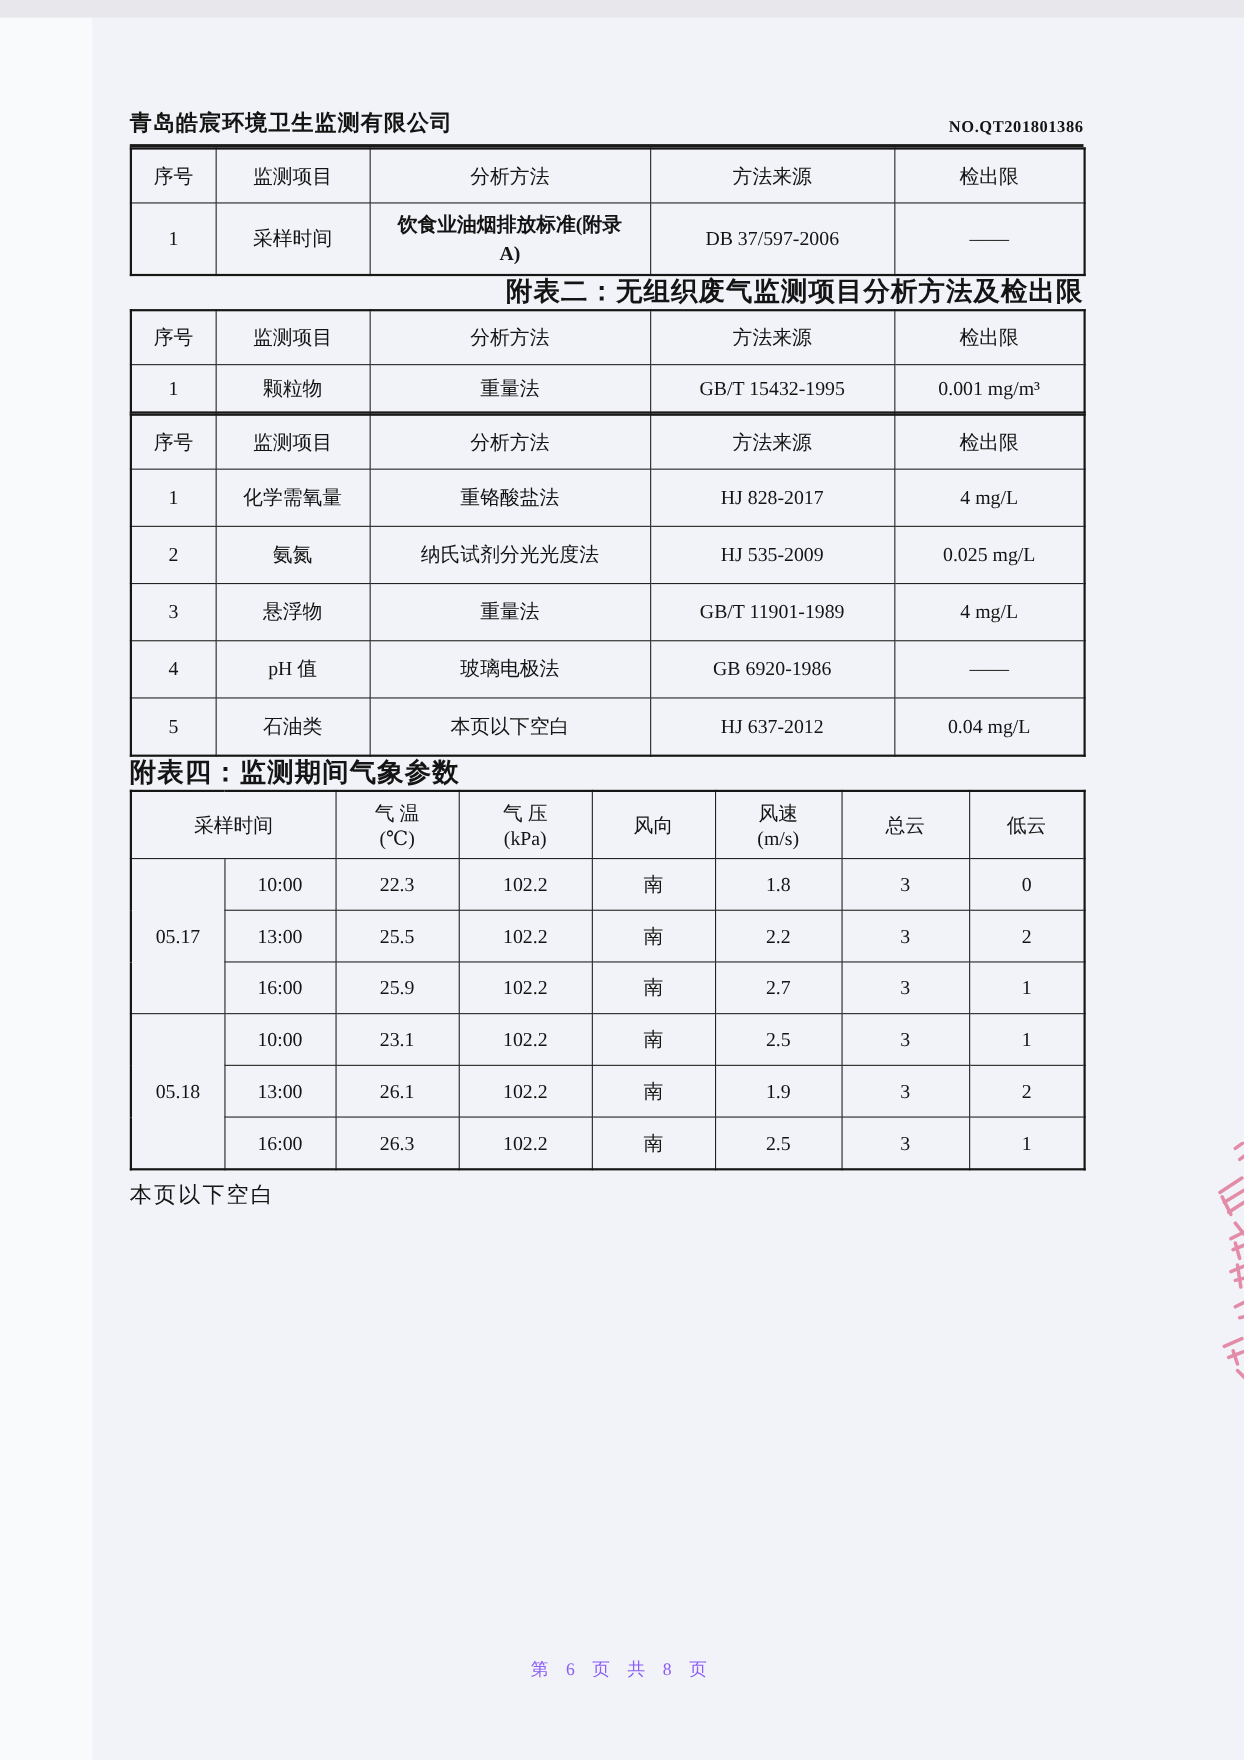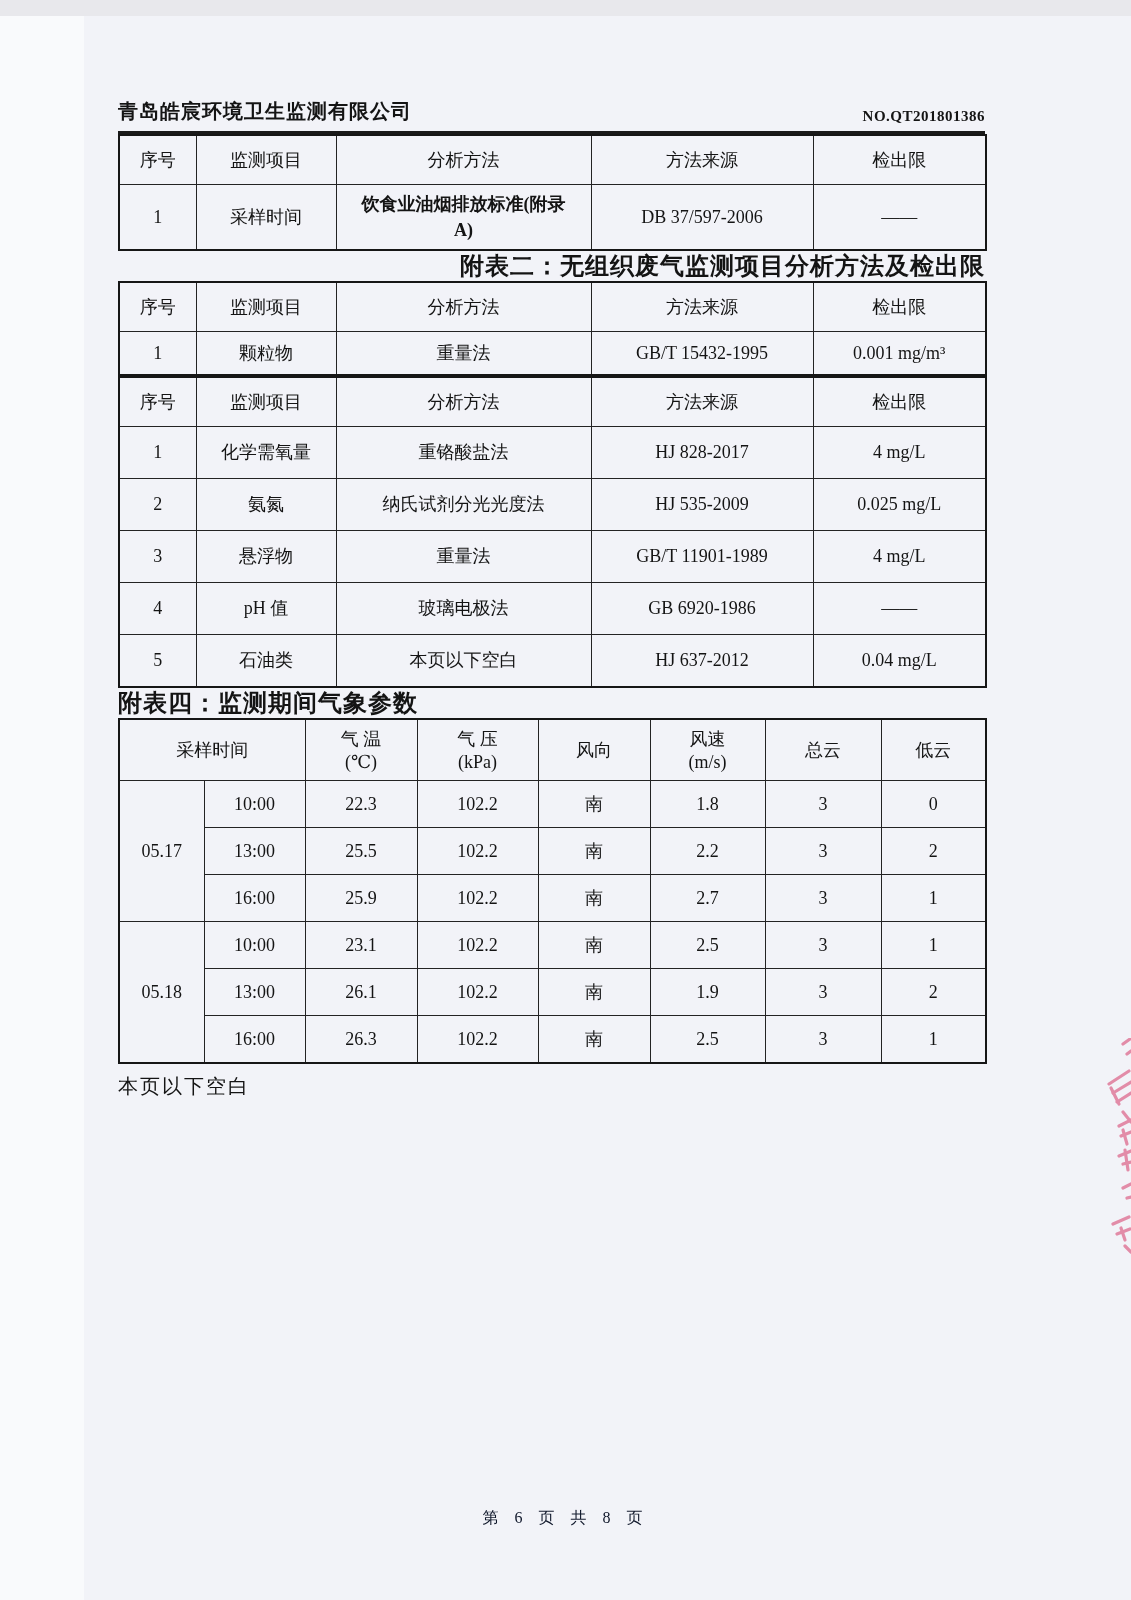--- a/index.html
+++ b/index.html
@@ -59,21 +59,21 @@
   
   .wtable th{height:60px;}
   .wtable td{height:46px;}
   .wtable th .unit{display:block;line-height:22px;}
   .wtable th .lbl{display:block;line-height:24px;}
   .end-note{
     margin-top:9px;font-size:20px;letter-spacing:2px;
   }
   .page-footer{
     position:absolute;left:0;top:1492px;width:100%;
-    text-align:center;font-size:16px;color:#0f172a;letter-spacing:6px;
+    text-align:center;font-size:16px;color:#8b5cf6;letter-spacing:6px;
   }
   .stamp{
     position:absolute;right:0;top:1022px;
     width:48px;height:218px;
   }
 </style>
 </head>
 <body>
 
 <div class="sheet">

